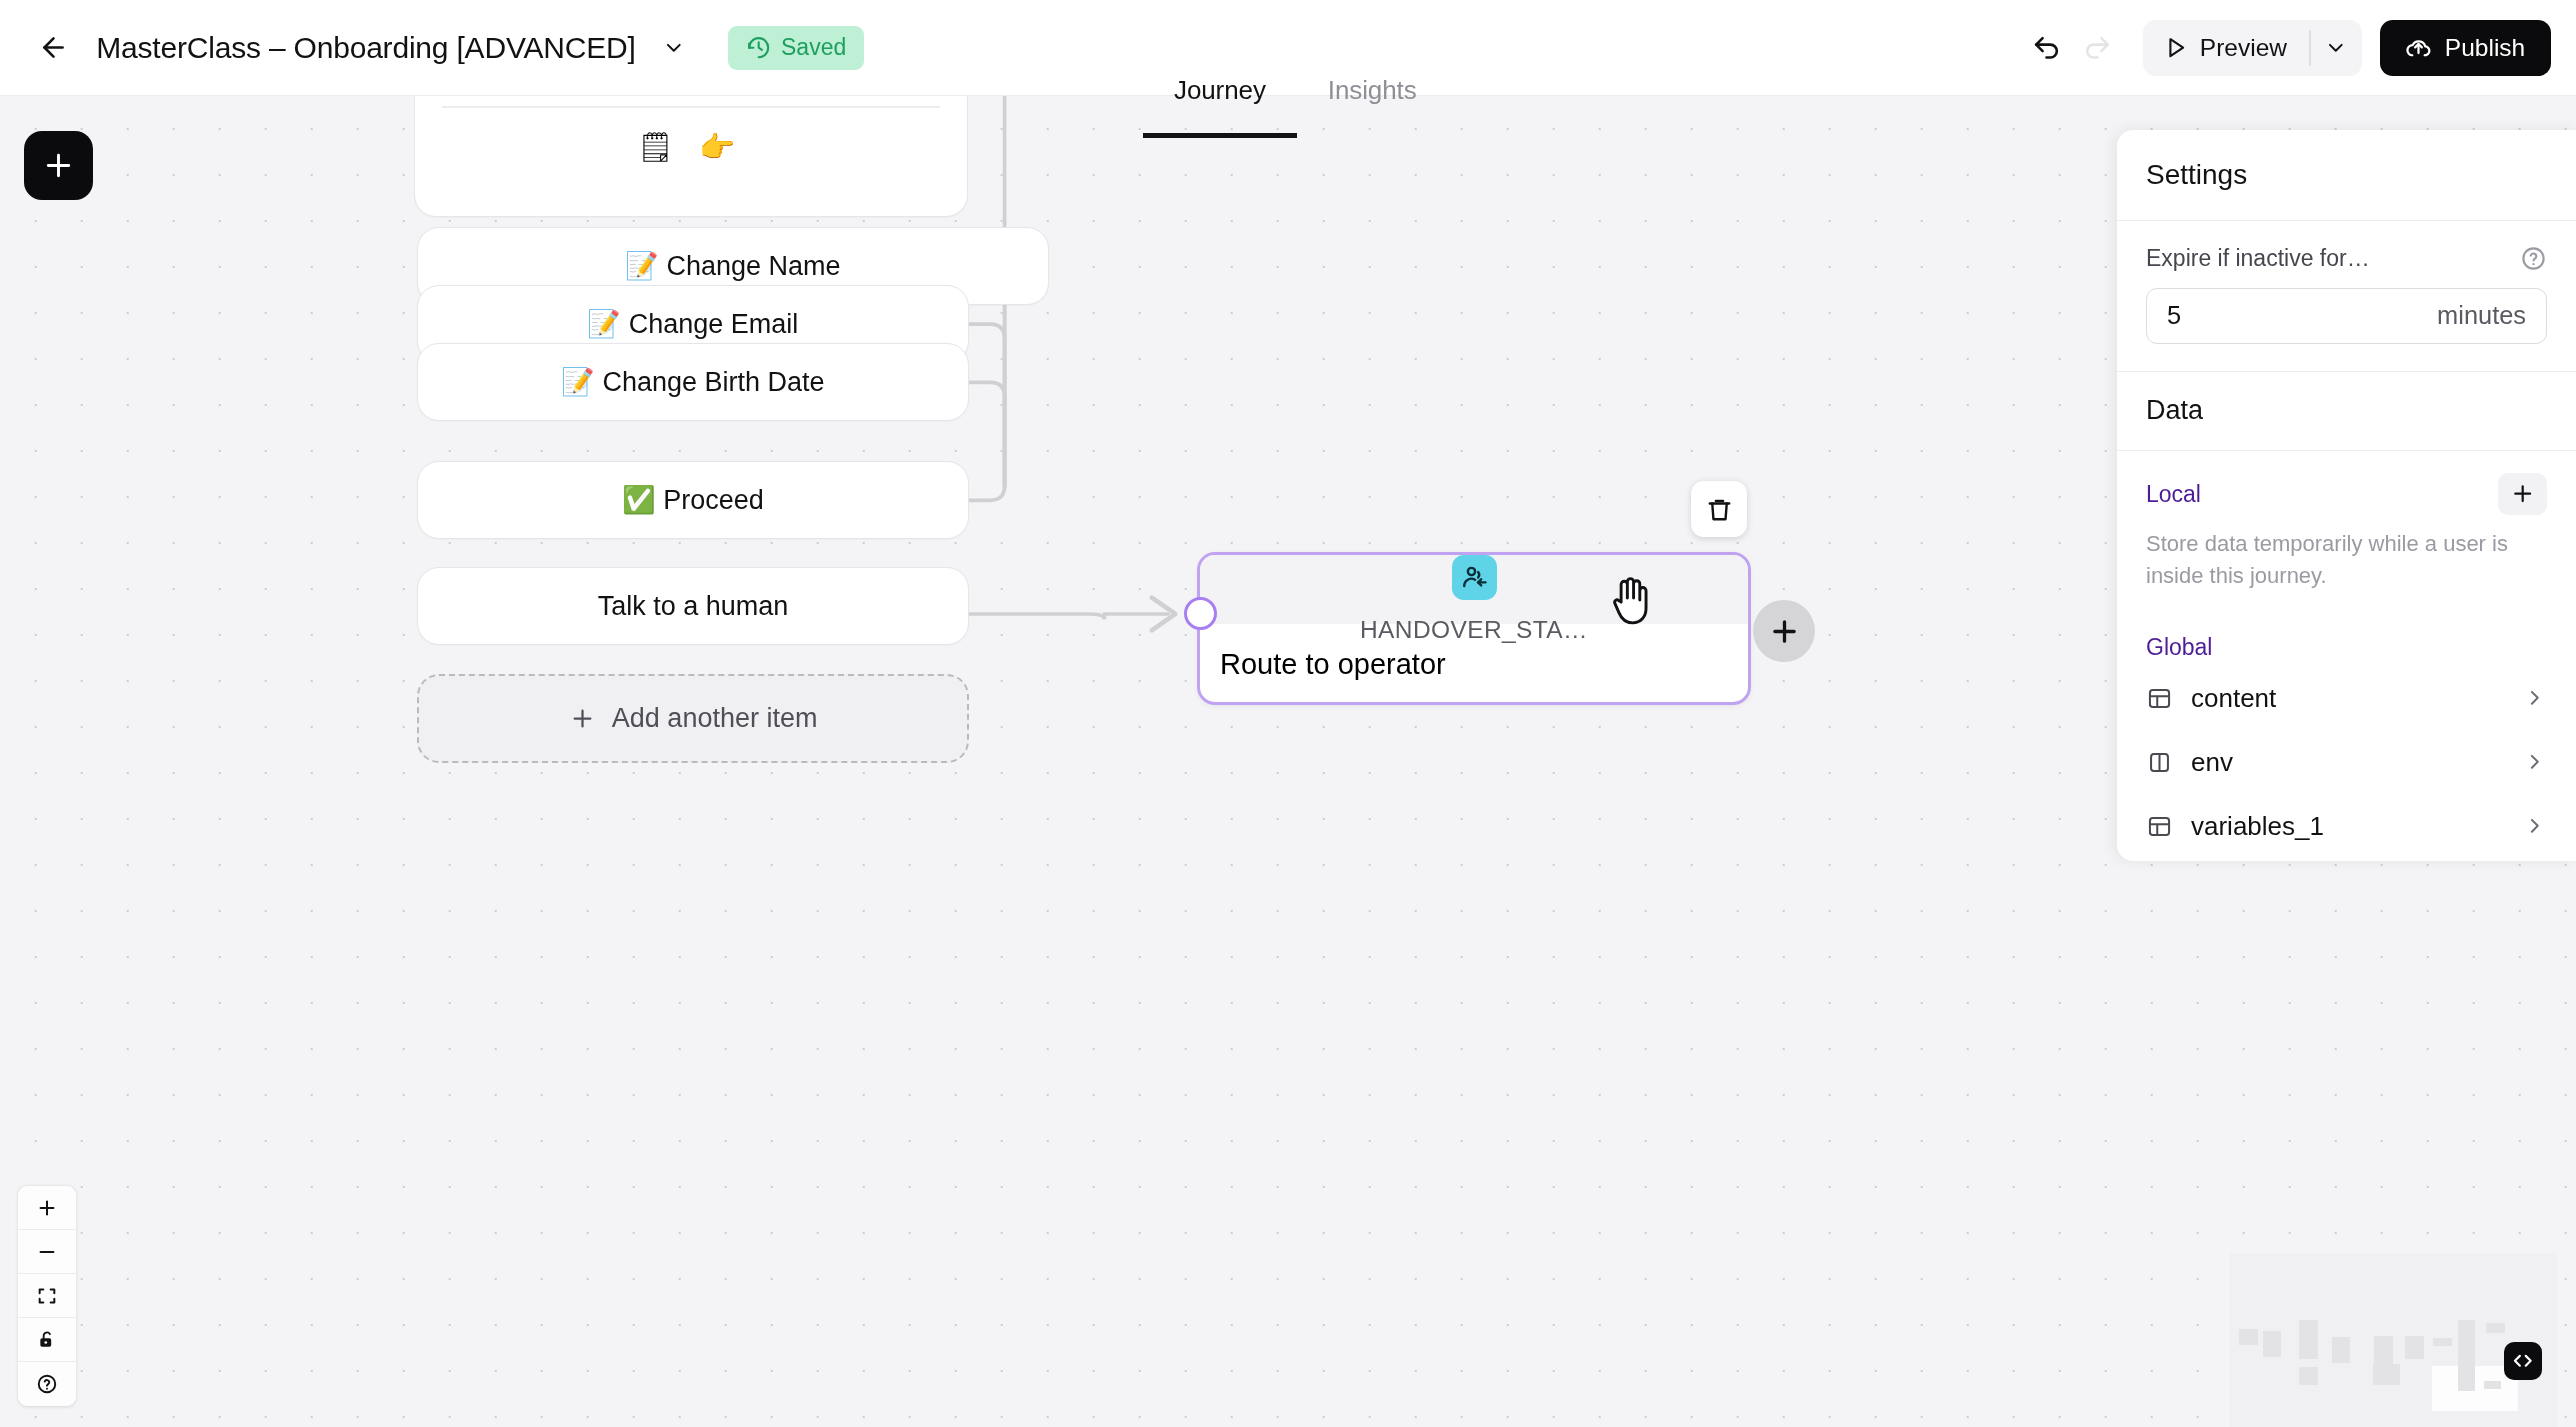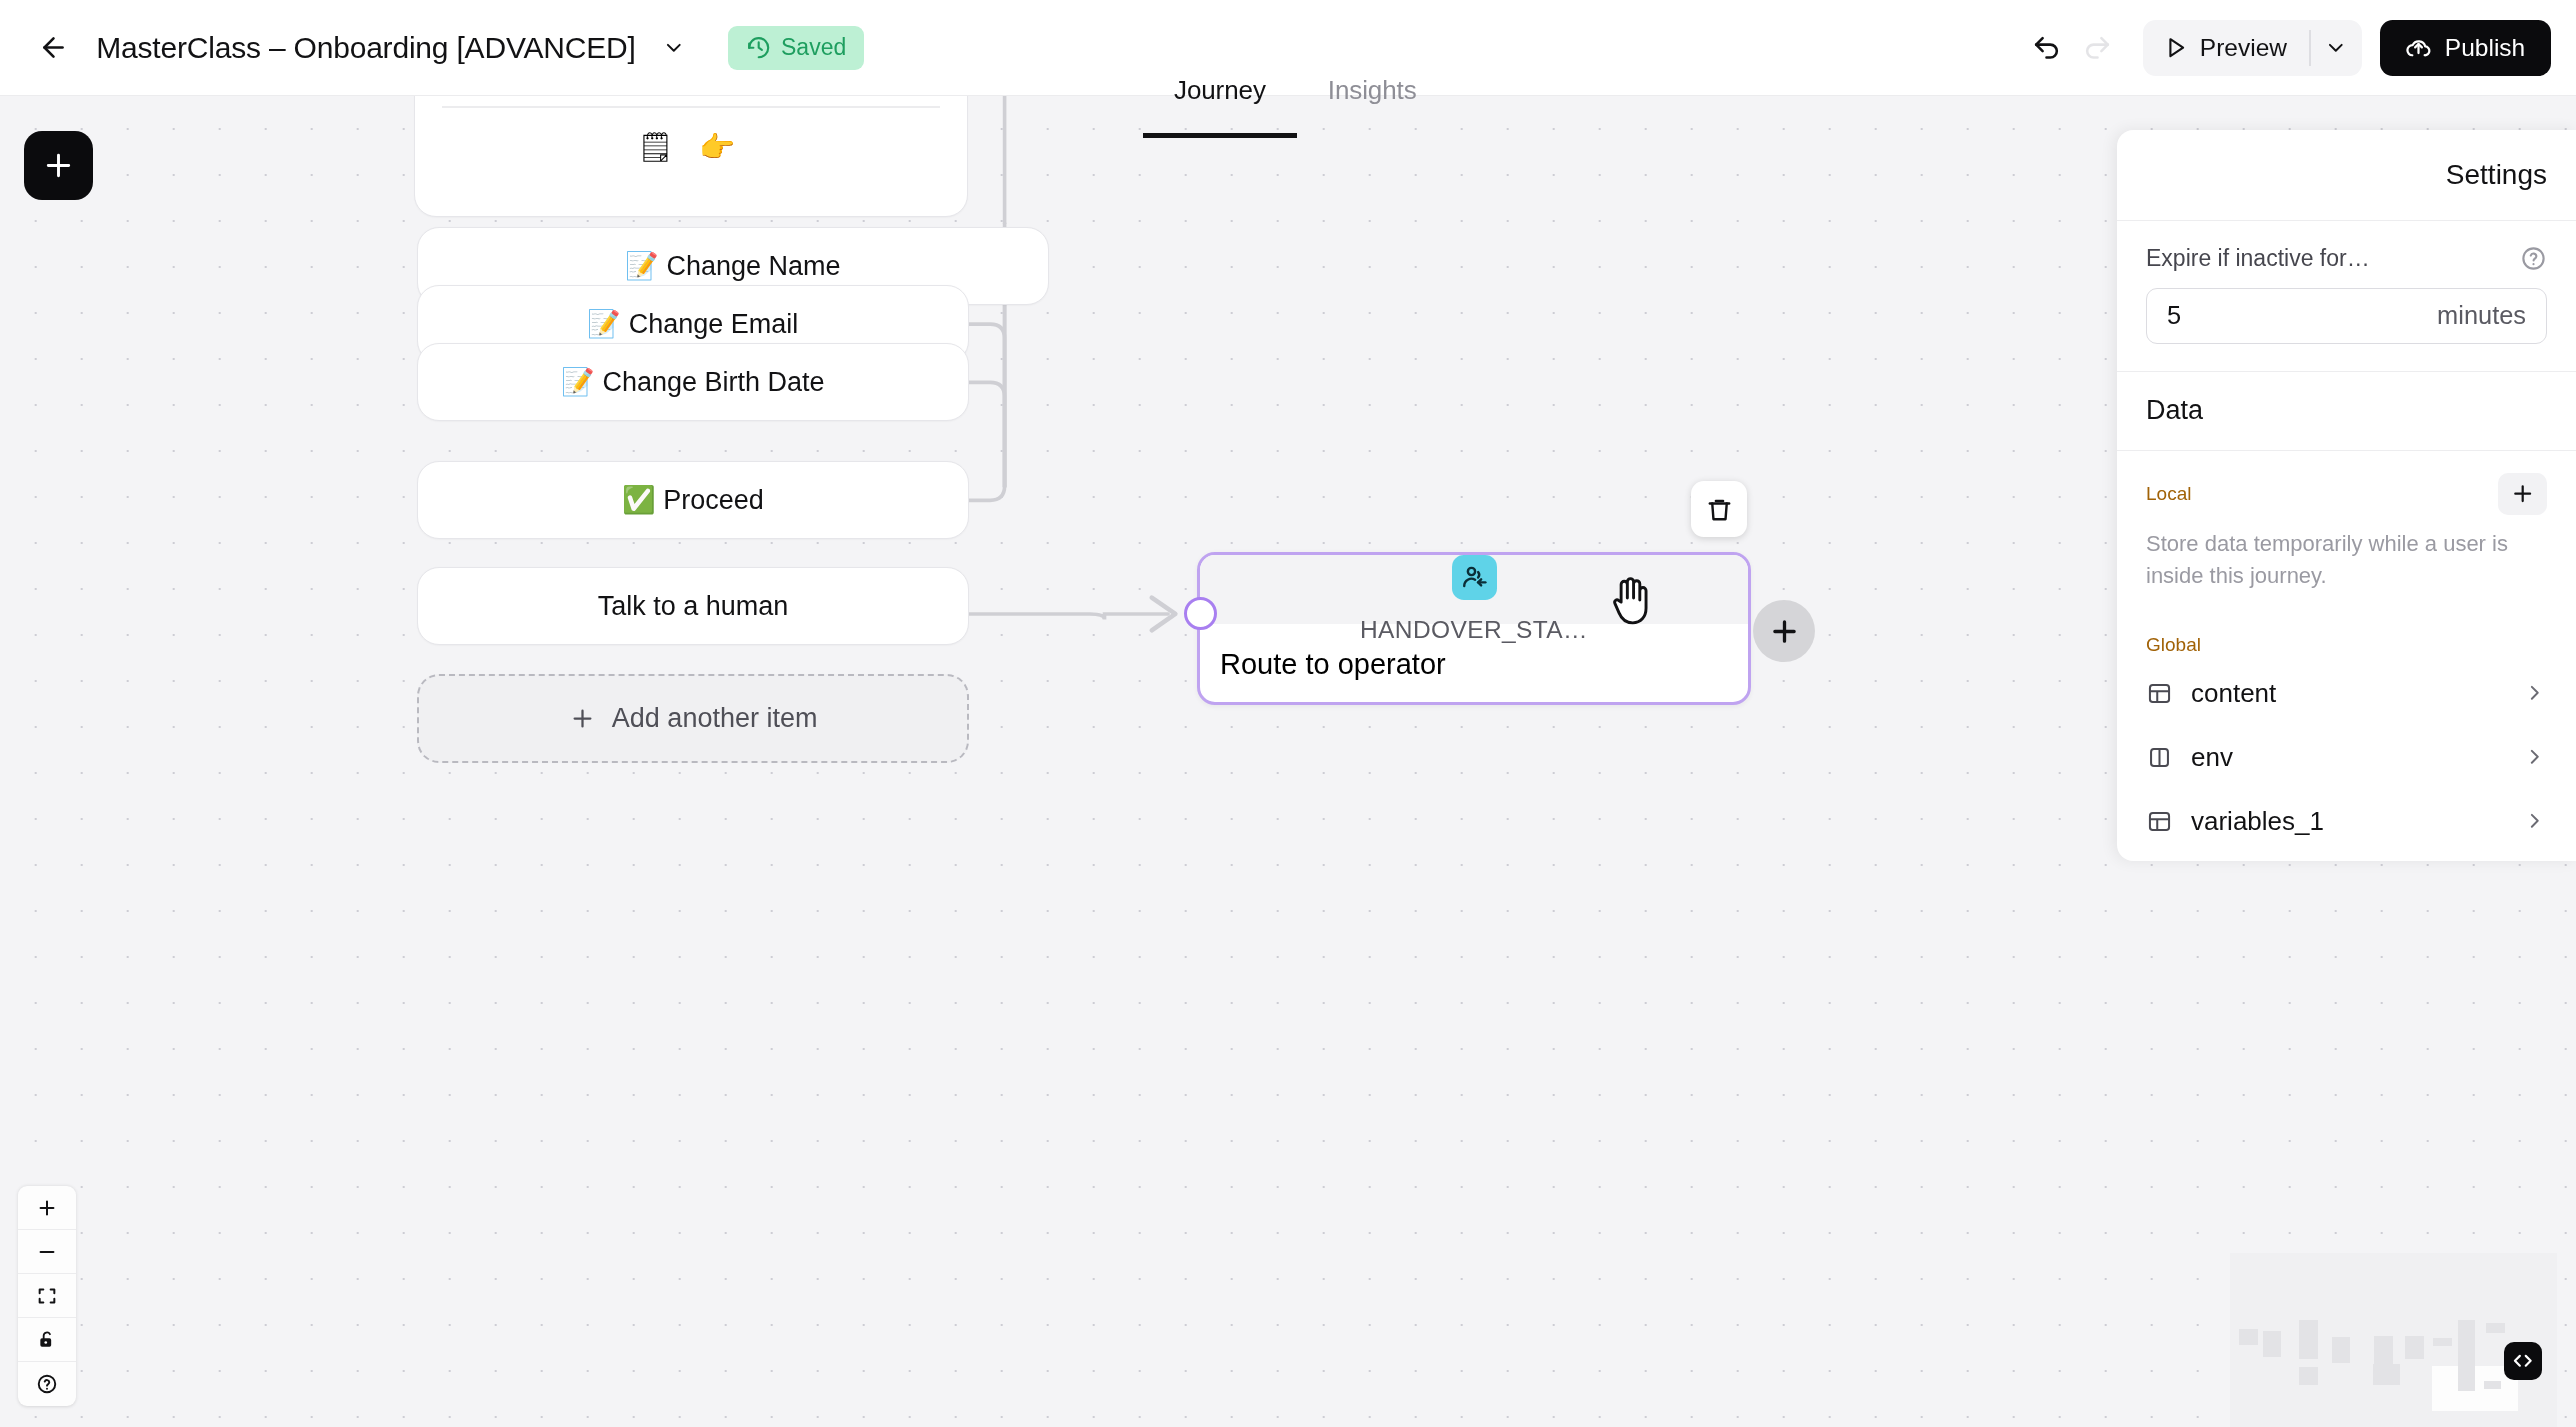--- a/index.html
+++ b/index.html
@@ -183,36 +183,35 @@
 
   
   .settings {
     position: absolute; right: 0px; top: 130px; width: 459px; height: 731px;
     background: #ffffff; border-radius: 16.3px 0 0 16.3px;
     box-shadow: -2.7px 0 14.5px rgba(0,0,0,.07); z-index: 30; overflow: hidden;
   }
   .st-head {
     height: 91px; display: flex; align-items: center; padding: 0 29px;
     border-bottom: 1.8px solid #ededef;
-    justify-content: flex-end;
   }
   .st-head h2 { font-size: 28px; font-weight: 400; color: #121214; }
   .st-sec { padding: 23.6px 29px 27px 29px; border-bottom: 1.8px solid #ededef; }
   .st-row { display: flex; align-items: center; justify-content: space-between; }
   .st-label { font-size: 23px; color: #46464e; }
   .st-input {
     margin-top: 16.3px; height: 56px; border: 1.8px solid #dcdce1; border-radius: 11px;
     display: flex; align-items: center; justify-content: space-between;
     padding: 0 20px; font-size: 25.4px; color: #121214;
   }
   .st-input .unit { color: #5a5a62; }
   .st-data-head { padding: 23.6px 29px; border-bottom: 1.8px solid #ededef; }
   .st-data-head h3 { font-size: 27px; font-weight: 400; color: #121214; }
   .st-body { padding: 22px 29px 0 29px; }
-  .st-group-title { font-size: 19px; color: #a16207; }
+  .st-group-title { font-size: 23px; color: #4c1d95; }
   .plus-sq {
     width: 49px; height: 42px; border-radius: 10px; background: #f2f2f4;
     display: flex; align-items: center; justify-content: center; cursor: pointer;
   }
   .st-desc { margin-top: 12.7px; font-size: 22px; line-height: 1.45; color: #9a9aa2; max-width: 381px; }
   .st-global { margin-top: 42px; }
   .st-item {
     display: flex; align-items: center; gap: 18px; height: 53px;
     margin-top: 11px; cursor: pointer;
   }

